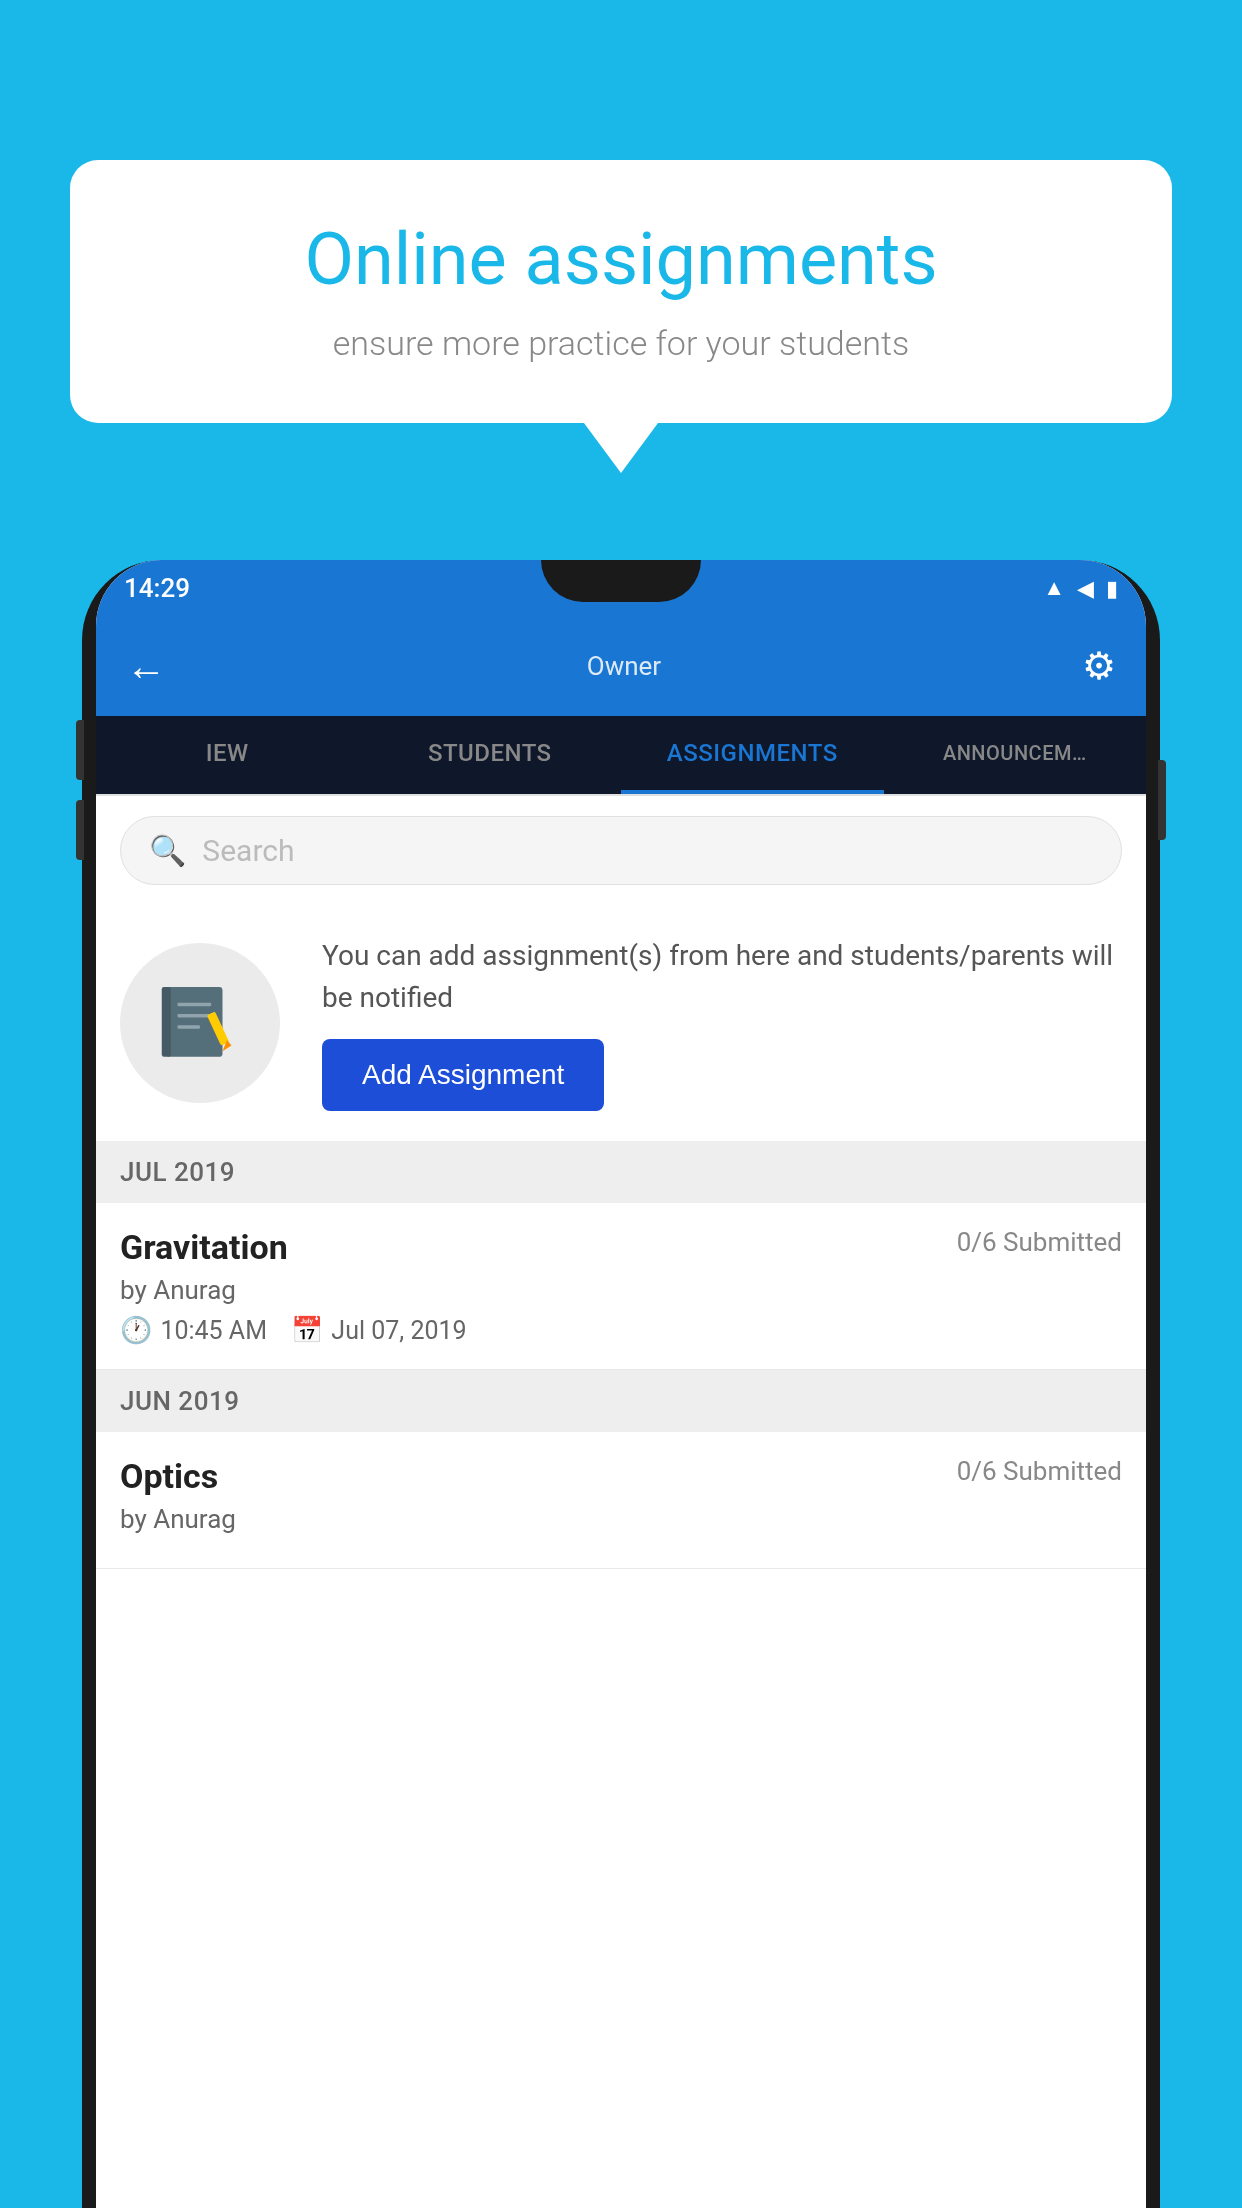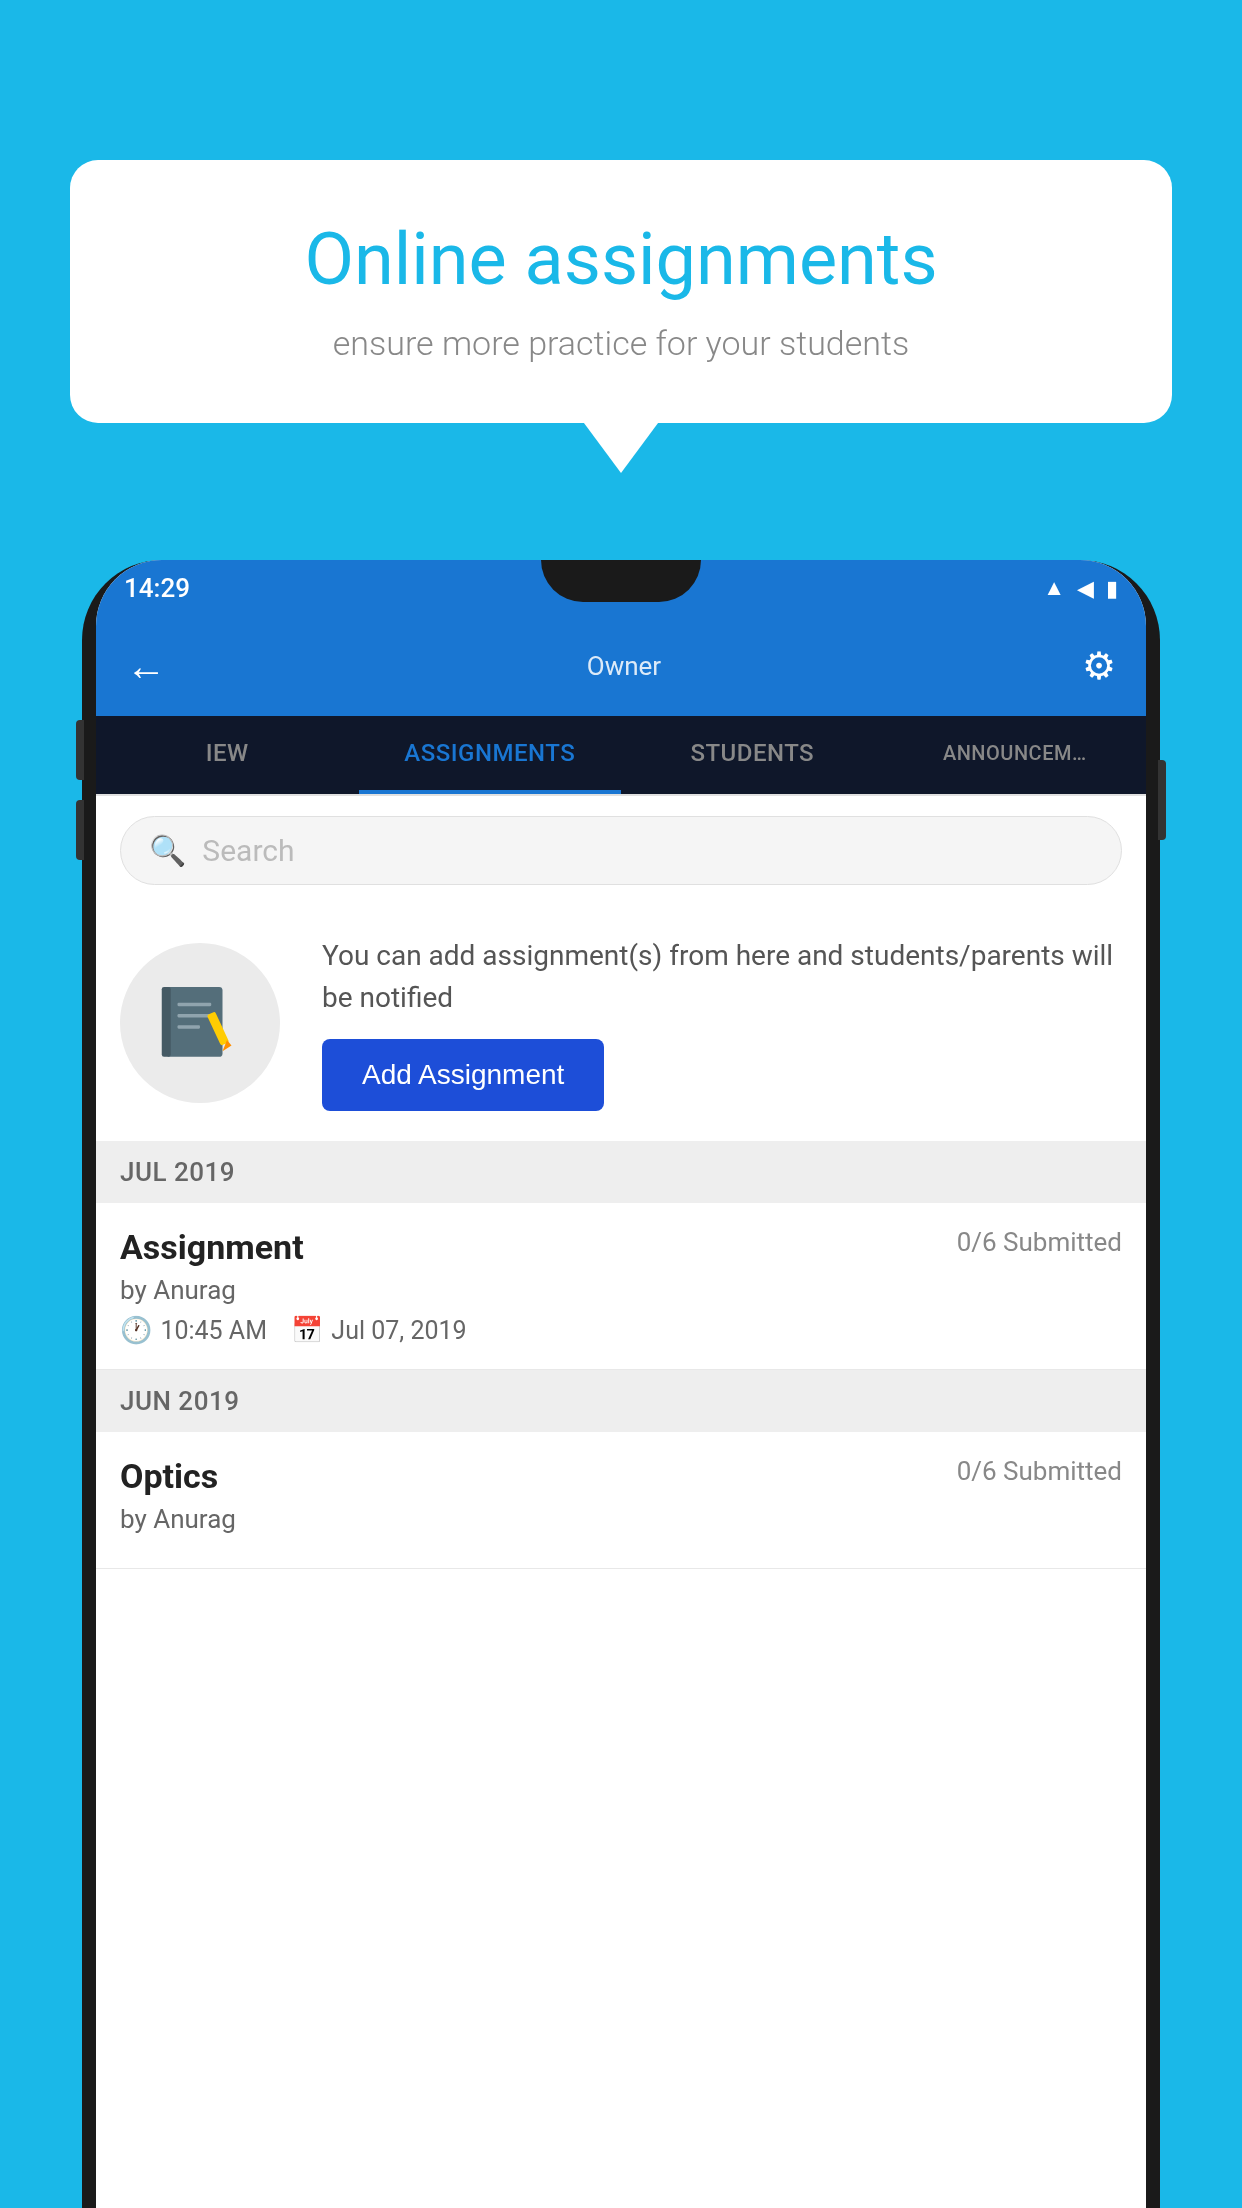--- a/index.html
+++ b/index.html
@@ -393,22 +393,22 @@
       <div class="app-bar">
         <span class="app-bar-back">←</span>
         <div class="app-bar-center">
           <div class="app-bar-subtitle">Owner</div>
         </div>
         <span class="app-bar-settings">⚙</span>
       </div>
 
       <div class="tabs-bar">
         <div class="tab-item">IEW</div>
+        <div class="tab-item">STUDENTS</div>
         <div class="tab-item active">ASSIGNMENTS</div>
-        <div class="tab-item">STUDENTS</div>
         <div class="tab-item" style="font-size:20px;">ANNOUNCEM…</div>
       </div>
 
       <div class="content-area">
 
         <div class="search-container">
           <div class="search-bar">
             <span class="search-icon-text">🔍</span>
             <span class="search-input-text">Search</span>
           </div>
@@ -433,21 +433,21 @@
           <div class="add-assignment-right">
             <div class="add-assignment-text">You can add assignment(s) from here and students/parents will be notified</div>
             <button class="add-assignment-btn">Add Assignment</button>
           </div>
         </div>
 
         <div class="section-header">JUL 2019</div>
 
         <div class="assignment-item">
           <div class="assignment-item-header">
-            <span class="assignment-name">Assignment</span>
+            <span class="assignment-name">Gravitation</span>
             <span class="assignment-submitted">0/6 Submitted</span>
           </div>
           <div class="assignment-by">by Anurag</div>
           <div class="assignment-meta">
             <div class="meta-item">
               <span class="meta-icon">🕐</span>
               <span>10:45 AM</span>
             </div>
             <div class="meta-item">
               <span class="meta-icon">📅</span>

